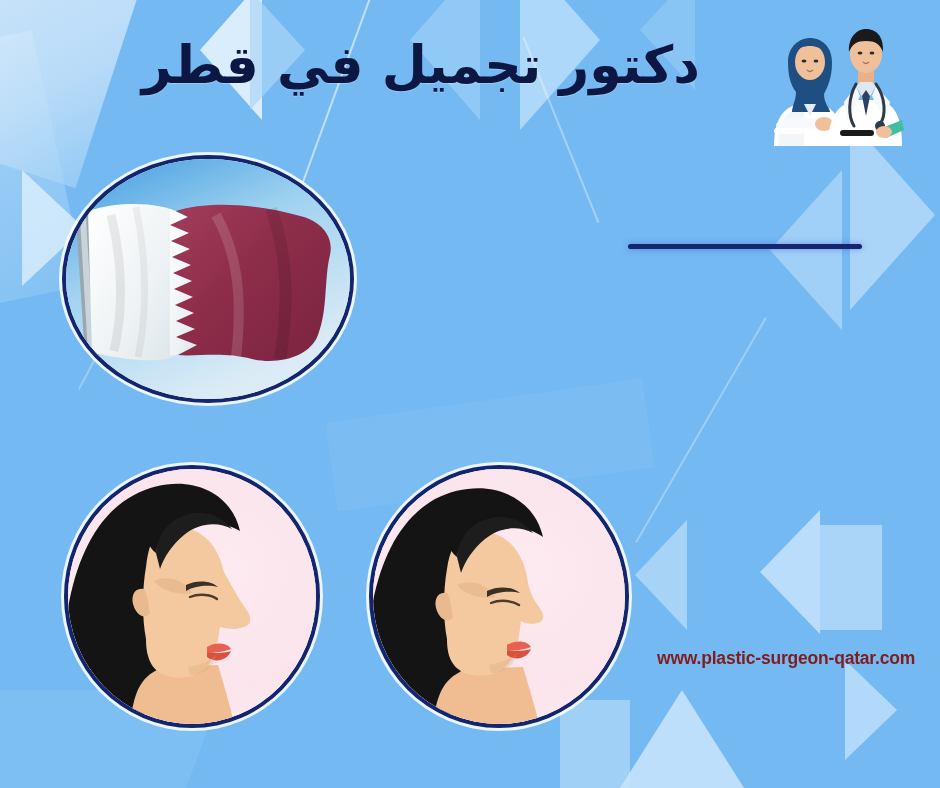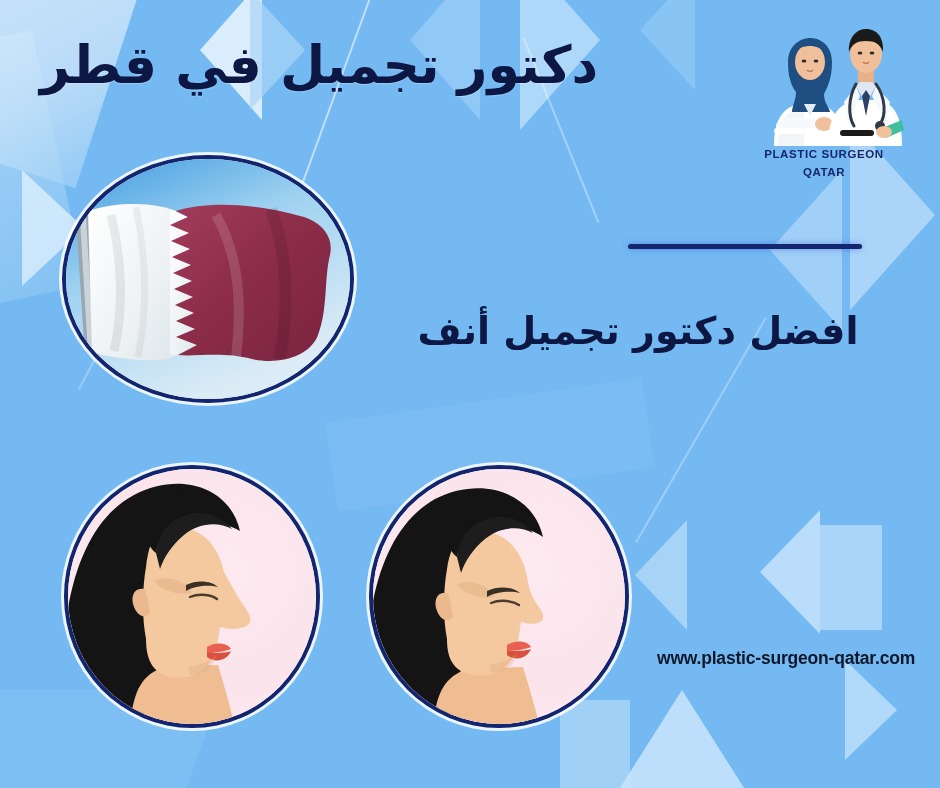--- a/index.html
+++ b/index.html
@@ -119,21 +119,21 @@
     background:rgba(140,200,244,.45);transform:skewX(-20deg);
   }
   .wedge-mid{
     left:330px;top:400px;width:320px;height:90px;
     background:rgba(255,255,255,.05);transform:rotate(-8deg);
   }
 
   
   .title{
     position:absolute;left:40px;top:36px;width:660px;
-    text-align:left;
+    text-align:right;
     direction:rtl;
     font-family:"DejaVu Sans", sans-serif;
     font-weight:bold;
     font-size:52px;
     line-height:1.12;
     color:#0c1743;
     letter-spacing:0px;
     text-shadow:0 1px 1px rgba(255,255,255,.25);
   }
 
@@ -185,21 +185,21 @@
     color:#ffffff;
     font-size:13.5px;font-weight:bold;letter-spacing:.3px;
     display:flex;align-items:center;justify-content:center;
     border:none;cursor:pointer;
     box-shadow:0 2px 5px rgba(10,20,80,.35);
     font-family:"Liberation Sans", sans-serif;
   }
   .url{
     position:absolute;left:636px;top:648px;width:300px;
     text-align:center;
-    color:#0f172a;font-size:17.5px;font-weight:bold;
+    color:#7f1d1d;font-size:17.5px;font-weight:bold;
     letter-spacing:-.2px;
     font-family:"Liberation Sans", sans-serif;
   }
 </style>
 </head>
 <body>
 
 <div id="poster">
 
   <div class="bg-layer">
@@ -273,24 +273,20 @@
           <path d="M112 60 C104 74 104 92 110 102" stroke="#2f3a4a" stroke-width="3" fill="none" stroke-linecap="round"></path>
           <path d="M132 60 C142 74 142 92 136 100" stroke="#2f3a4a" stroke-width="3" fill="none" stroke-linecap="round"></path>
           <circle cx="136" cy="102" r="5" fill="#2f3a4a"></circle>
 
           <path d="M138 104 L158 96 L160 106 L142 114 Z" fill="#3fbfa0"></path>
           <ellipse cx="140" cy="108" rx="8" ry="6" fill="#f0c09a"></ellipse>
           <rect x="96" y="106" width="34" height="6" rx="3" fill="#1a1a1a"></rect>
         </g>
       </svg>
     </div>
-    <div class="logo-caption">
-      <span>PLASTIC SURGEON</span>
-      <span class="l2">QATAR</span>
-    </div>
   </div>
 
   <div class="circle c-flag">
     <svg viewBox="0 0 284 240" width="100%" height="100%" preserveAspectRatio="xMidYMid slice" aria-hidden="true">
       <defs>
         <linearGradient id="skyg" x1="0" y1="0" x2="0.5" y2="1">
           <stop offset="0%" stop-color="#3d9ae0"></stop>
           <stop offset="45%" stop-color="#9fd2f0"></stop>
           <stop offset="100%" stop-color="#dcecf6"></stop>
         </linearGradient>
@@ -409,19 +405,18 @@
       <path d="M134 176 C143 170 155 172 158 178 C153 180 143 182 134 182 Z" fill="#e8604f"></path>
       <path d="M134 182 C143 182 153 182 158 180 C154 190 142 192 134 186 Z" fill="#d9503f"></path>
 
       <path d="M116 196 C128 194 138 190 144 184 C142 196 132 204 118 204 Z" fill="rgba(216,160,116,.26)"></path>
     </svg>
   </div>
 
   <div class="divider"></div>
 
   <div class="headline">
-    <div>افضل دكتور تجميل أنف</div>
   </div>
 
 
   <div class="url">www.plastic-surgeon-qatar.com</div>
 
 </div>
 
 </body></html>

